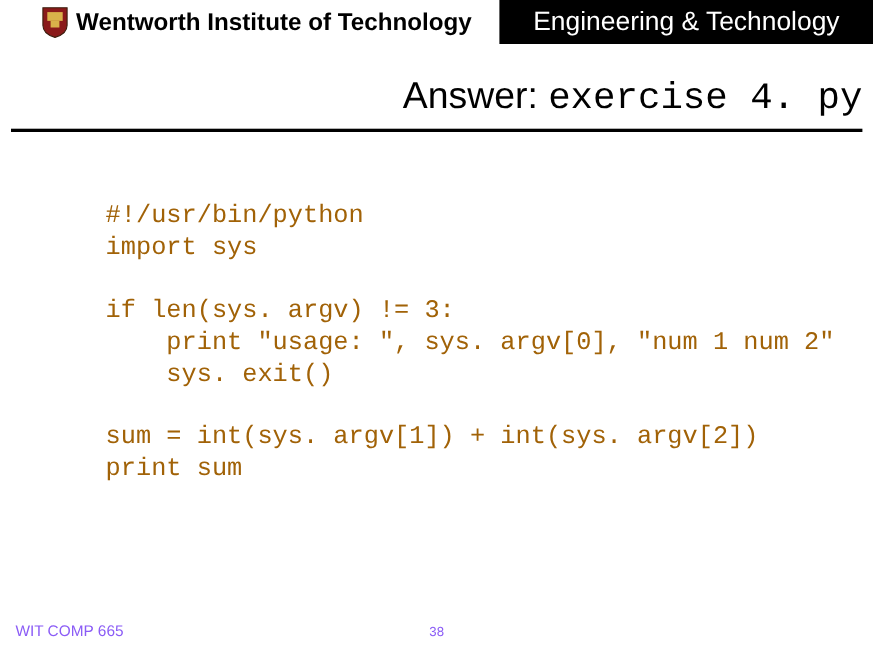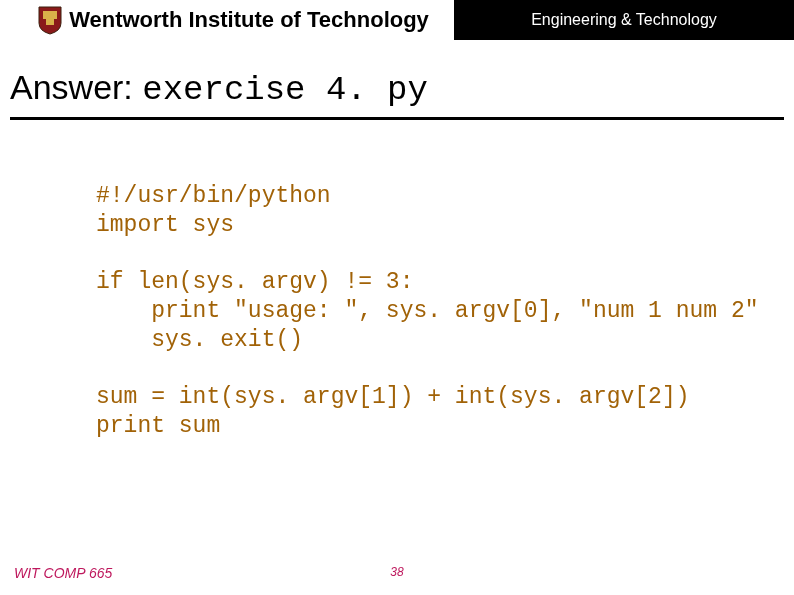--- a/index.html
+++ b/index.html
@@ -36,25 +36,25 @@
     font-weight: bold;
     color: #000;
   }
   .header-right {
     background: #000;
     color: #fff;
     display: flex;
     align-items: center;
     justify-content: center;
     padding: 0 18px;
-    font-size: 16px;
+    font-size: 24px;
     min-width: 340px;
   }
   .title-wrap {
-    text-align: left;
+    text-align: right;
     margin-top: 28px;
     padding-bottom: 8px;
     border-bottom: 3px solid #000;
     margin-left: 10px;
     margin-right: 10px;
   }
   .title-answer {
     font-family: "Comic Sans MS", cursive, sans-serif;
     font-size: 34px;
     color: #000;
@@ -72,26 +72,25 @@
     color: #a16207;
     margin-top: 62px;
     margin-left: 96px;
   }
   .footer {
     position: absolute;
     bottom: 14px;
     left: 0;
     width: 100%;
     display: flex;
-    align-items: flex-start;
+    align-items: flex-end;
     justify-content: space-between;
     padding: 0 14px;
     font-size: 14px;
-    color: #be185d;
-    font-style: italic;
+    color: #8b5cf6;
   }
   .footer-left { font-family: Arial, sans-serif; }
   .footer-center {
     position: absolute;
     left: 50%;
     transform: translateX(-50%);
     font-family: "Comic Sans MS", cursive, sans-serif;
     font-size: 12px;
   }
   .footer-right { font-family: Arial, sans-serif; }

